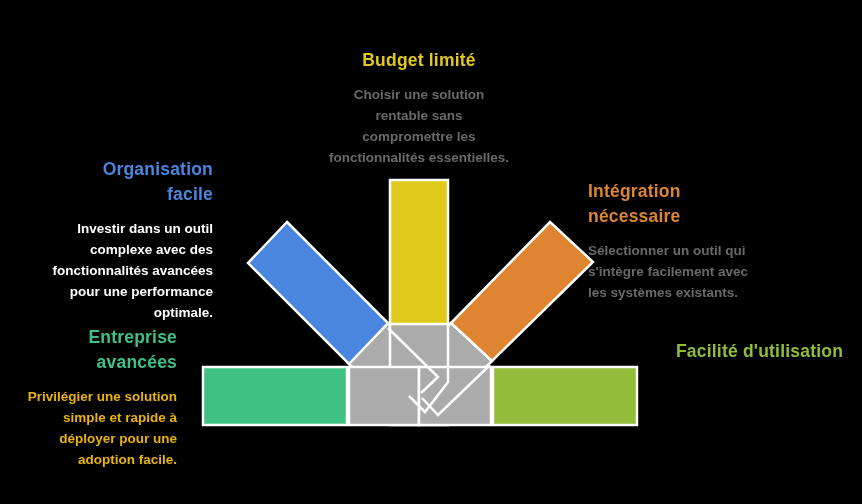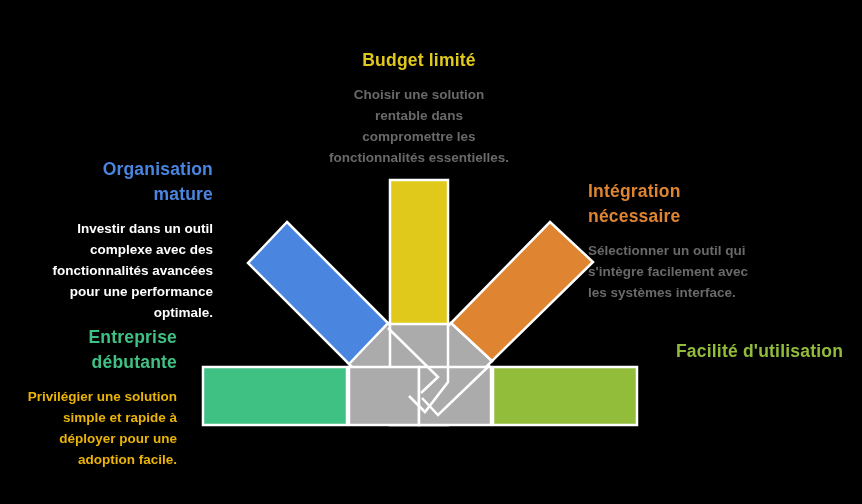--- a/index.html
+++ b/index.html
@@ -52,46 +52,46 @@
       <polygon points="550,222 593,262 492,361 451,323" fill="#df8531"></polygon>
       <rect x="390" y="180" width="58" height="144" fill="#e0c91a"></rect>
       <rect x="203" y="367" width="144" height="58" fill="#3ec183"></rect>
       <rect x="493" y="367" width="144" height="58" fill="#92bd3b"></rect>
     </g>
   </svg>
 
   <div class="item" id="item-budget">
     <div class="item-title" style="color: rgb(224, 201, 26);">Budget limité</div>
     <div class="item-body" style="color: rgb(105, 105, 105);">Choisir une solution
-rentable dans
+rentable sans
 compromettre les
 fonctionnalités essentielles.</div>
   </div>
 
   <div class="item" id="item-organisation">
     <div class="item-title" style="color: rgb(74, 134, 224);">Organisation
-mature</div>
+facile</div>
     <div class="item-body" style="color: #ffffff;">Investir dans un outil
 complexe avec des
 fonctionnalités avancées
 pour une performance
 optimale.</div>
   </div>
 
   <div class="item" id="item-integration">
     <div class="item-title" style="color: rgb(223, 133, 49);">Intégration
 nécessaire</div>
     <div class="item-body" style="color: rgb(105, 105, 105);">Sélectionner un outil qui
 s'intègre facilement avec
-les systèmes interface.</div>
+les systèmes existants.</div>
   </div>
 
   <div class="item" id="item-entreprise">
     <div class="item-title" style="color: rgb(62, 193, 131);">Entreprise
-débutante</div>
+avancées</div>
     <div class="item-body" style="color: #eab308;">Privilégier une solution
 simple et rapide à
 déployer pour une
 adoption facile.</div>
   </div>
 
   <div class="item" id="item-facilite">
     <div class="item-title" style="color: rgb(146, 189, 59);">Facilité d'utilisation</div>
   </div>
 

